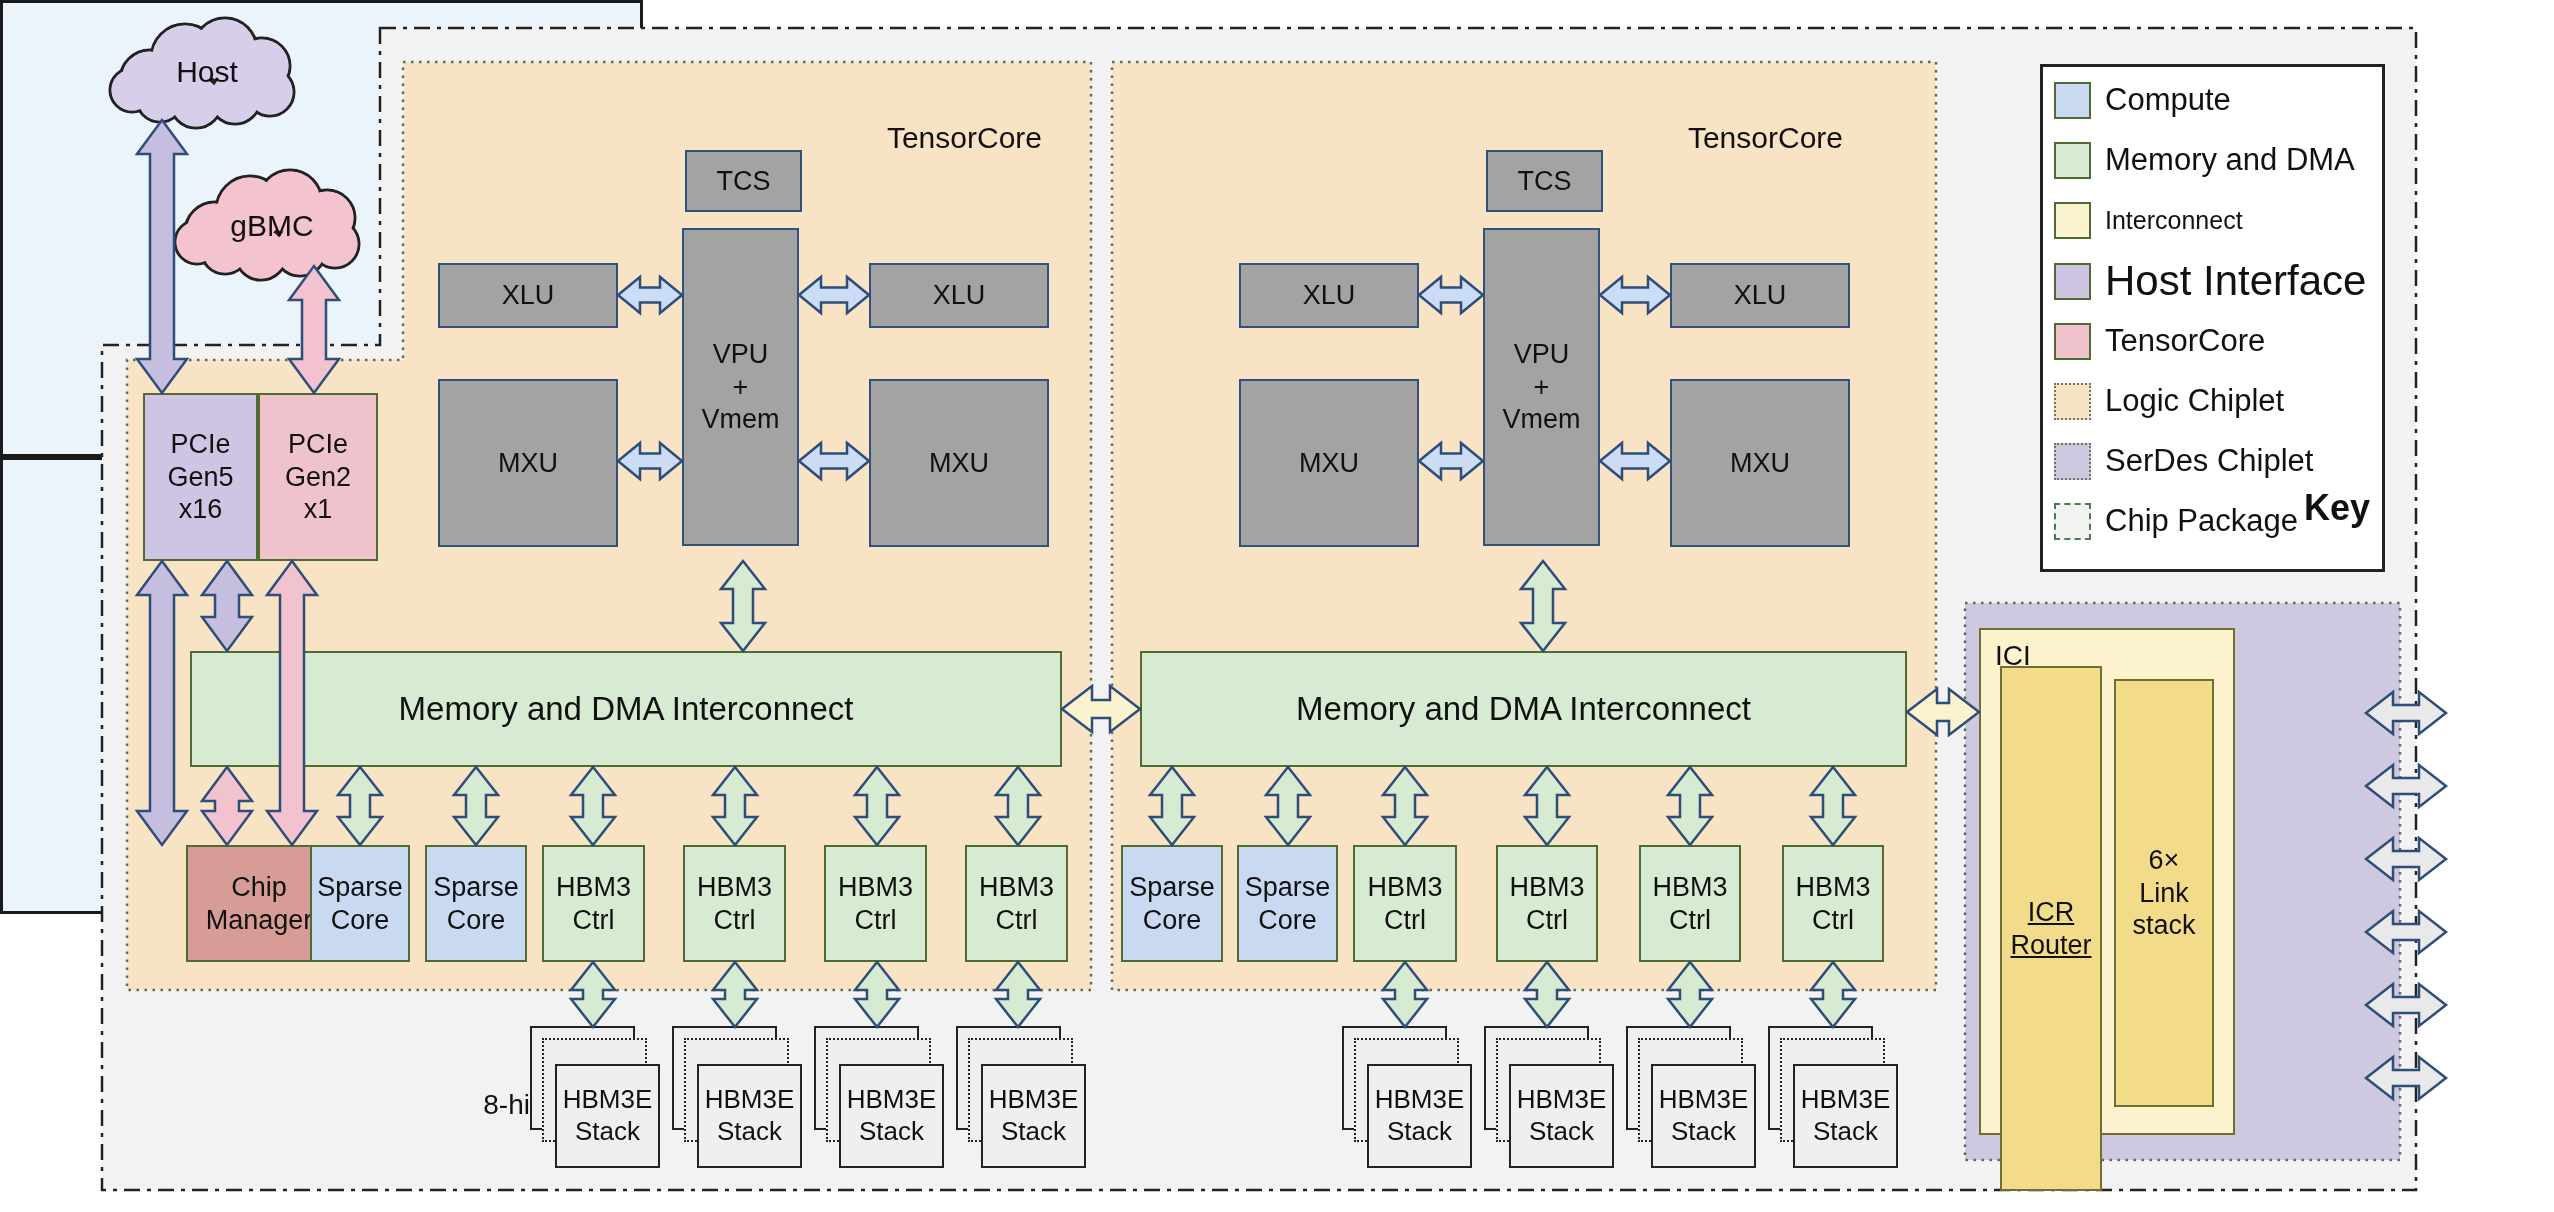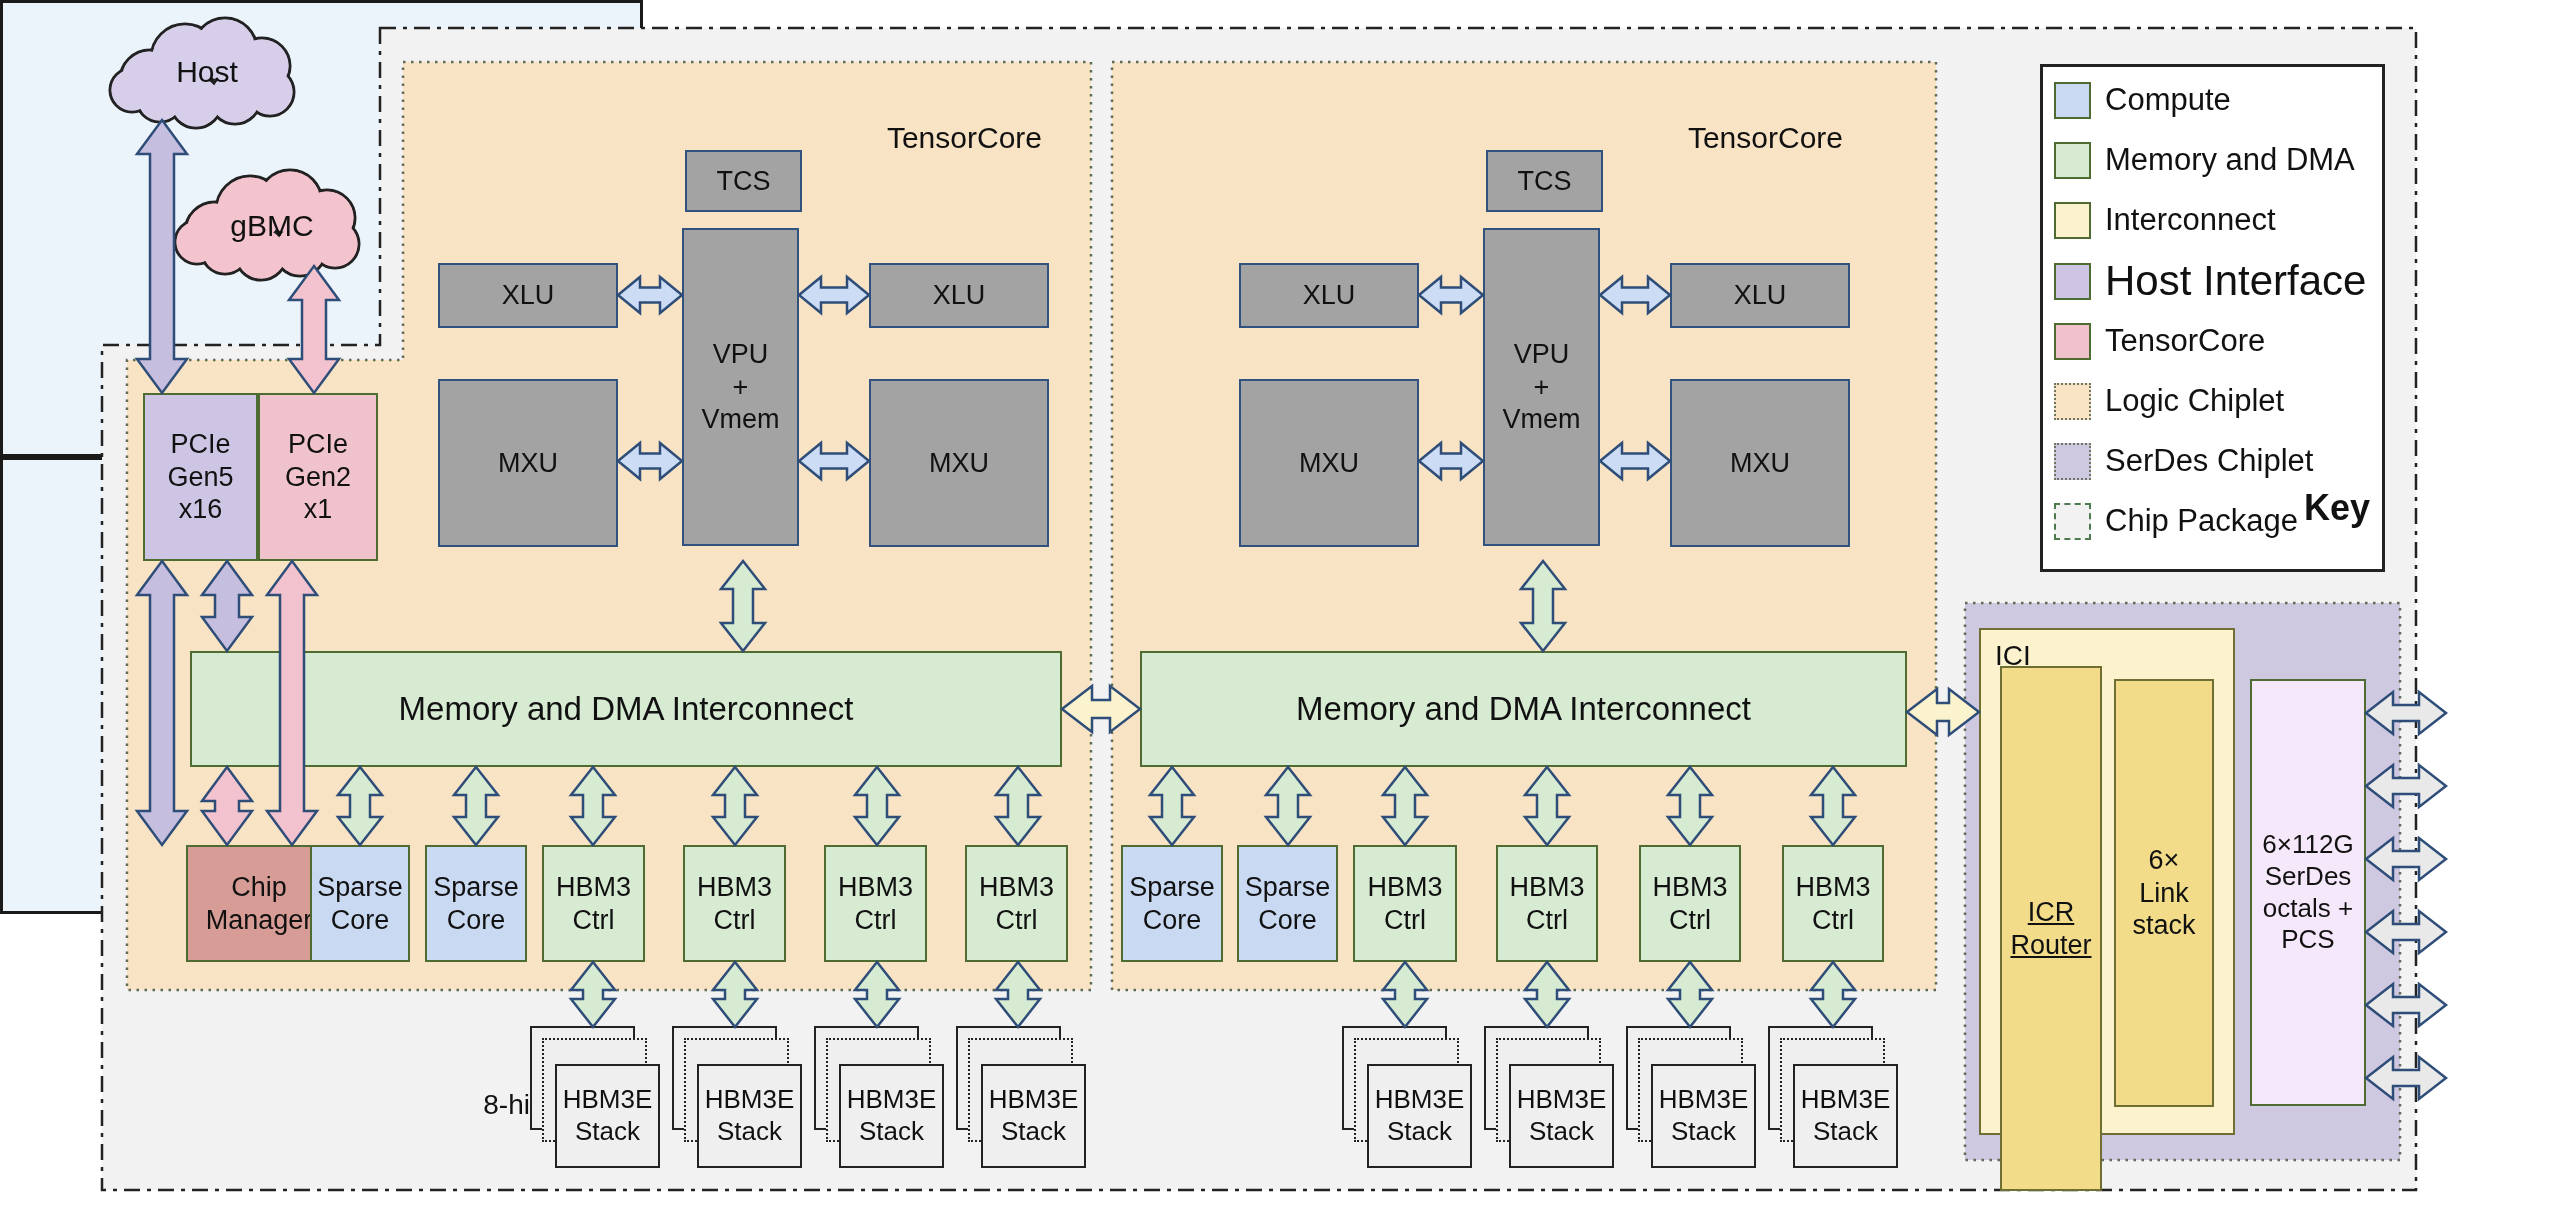--- a/index.html
+++ b/index.html
@@ -151,24 +151,20 @@
 Ctrl</div>
     <div class="box green" style="left: 1782px; top: 845px; width: 102px; height: 117px;">HBM3
 Ctrl</div>
     <div class="box iciouter" style="left: 1979px; top: 628px; width: 256px; height: 507px;"></div>
     <div class="lbl left" style="left: 1995px; top: 638px; width: 90px; height: 36px; font-size: 28px;">ICI</div>
     <div class="box gold" style="left: 2000px; top: 666px; width: 102px; height: 525px; text-decoration: underline;">ICR
 Router</div>
     <div class="box gold" style="left: 2114px; top: 679px; width: 100px; height: 428px;">6×
 Link
 stack</div>
-    <div class="box serdesbox" style="left: 2250px; top: 679px; width: 116px; height: 427px; font-size: 26px;">6×112G
-SerDes
-octals +
-PCS</div>
     <div class="box keypanel" style="left: 2040px; top: 64px; width: 345px; height: 508px;"></div>
     <div class="lbl right bold" style="left: 2260px; top: 484px; width: 110px; height: 48px; font-size: 36px;">Key</div>
     <div class="lbl right" style="left: 435px; top: 1086px; width: 95px; height: 38px; font-size: 28px;">8-hi</div>
     <div class="lbl center" style="left: 152px; top: 52px; width: 110px; height: 40px; font-size: 30px;">Host</div>
     <div class="lbl center" style="left: 217px; top: 206px; width: 110px; height: 40px; font-size: 30px;">gBMC</div>
     <div class="box stackb" style="left: 530px; top: 1026px; width: 105px; height: 104px;"></div>
     <div class="box stackm" style="left: 542px; top: 1038px; width: 105px; height: 104px;"></div>
     <div class="box stackf" style="left: 555px; top: 1064px; width: 105px; height: 104px;">HBM3E
 Stack</div>
     <div class="box stackb" style="left: 672px; top: 1026px; width: 105px; height: 104px;"></div>
@@ -197,21 +193,21 @@
 Stack</div>
     <div class="box stackb" style="left: 1768px; top: 1026px; width: 105px; height: 104px;"></div>
     <div class="box stackm" style="left: 1780px; top: 1038px; width: 105px; height: 104px;"></div>
     <div class="box stackf" style="left: 1793px; top: 1064px; width: 105px; height: 104px;">HBM3E
 Stack</div>
     <div class="sw sw-compute" style="left: 2054px; top: 82px; width: 37px; height: 37px;"></div>
     <div class="lbl left" style="left: 2105px; top: 78px; width: 265px; height: 44px; font-size: 31px;">Compute</div>
     <div class="sw sw-memory" style="left: 2054px; top: 142px; width: 37px; height: 37px;"></div>
     <div class="lbl left" style="left: 2105px; top: 138px; width: 265px; height: 44px; font-size: 31px;">Memory and DMA</div>
     <div class="sw sw-interconnect" style="left: 2054px; top: 202px; width: 37px; height: 37px;"></div>
-    <div class="lbl left" style="left: 2105px; top: 198px; width: 265px; height: 44px; font-size: 31px;">Interconnect</div>
+    <div class="lbl left" style="left: 2105px; top: 198px; width: 265px; height: 44px; font-size: 25px;">Interconnect</div>
     <div class="sw sw-host" style="left: 2054px; top: 263px; width: 37px; height: 37px;"></div>
     <div class="lbl left" style="left: 2105px; top: 259px; width: 265px; height: 44px; font-size: 42px;">Host Interface</div>
     <div class="sw sw-management" style="left: 2054px; top: 323px; width: 37px; height: 37px;"></div>
     <div class="lbl left" style="left: 2105px; top: 319px; width: 265px; height: 44px; font-size: 31px;">TensorCore</div>
     <div class="sw sw-logic_chiplet" style="left: 2054px; top: 383px; width: 37px; height: 37px;"></div>
     <div class="lbl left" style="left: 2105px; top: 379px; width: 265px; height: 44px; font-size: 31px;">Logic Chiplet</div>
     <div class="sw sw-serdes_chiplet" style="left: 2054px; top: 443px; width: 37px; height: 37px;"></div>
     <div class="lbl left" style="left: 2105px; top: 439px; width: 265px; height: 44px; font-size: 31px;">SerDes Chiplet</div>
     <div class="sw sw-chip_package" style="left: 2054px; top: 503px; width: 37px; height: 37px;"></div>
     <div class="lbl left" style="left: 2105px; top: 499px; width: 265px; height: 44px; font-size: 31px;">Chip Package</div>

